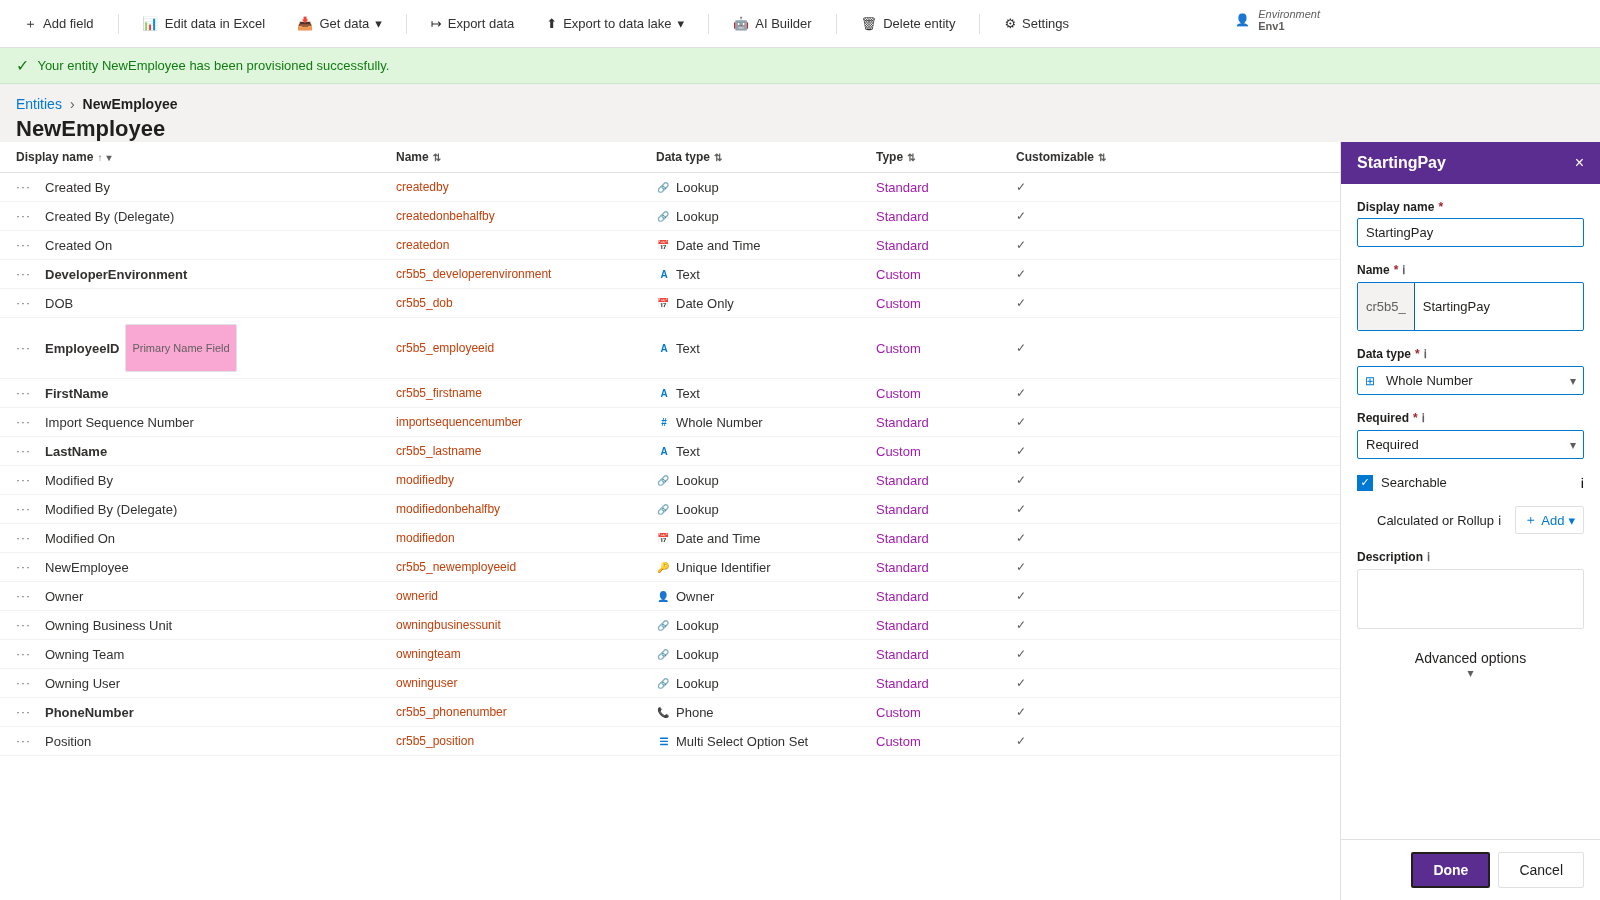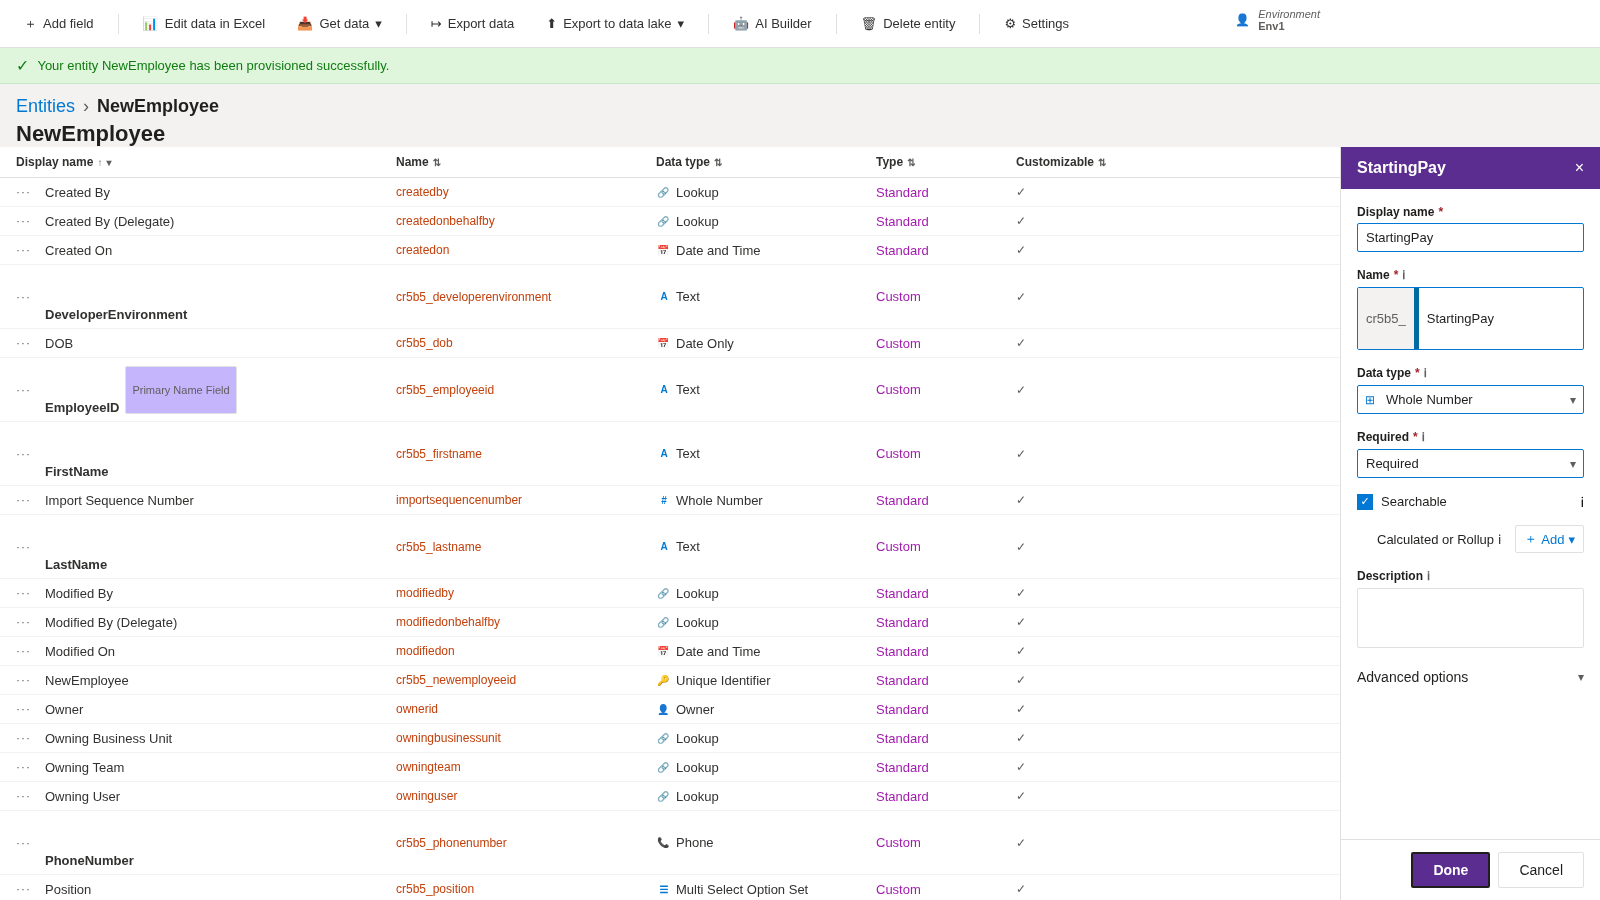--- a/index.html
+++ b/index.html
@@ -41,21 +41,21 @@
       border-bottom: 1px solid #c8e6c9;
     }
     .success-icon { color: #107c10; font-size: 16px; }
 
     
     .breadcrumb {
       padding: 12px 16px 0 16px;
       display: flex;
       align-items: center;
       gap: 8px;
-      font-size: 18px;
+      font-size: 14px;
       color: #605e5c;
     }
     .breadcrumb-link { color: #0078d4; cursor: pointer; }
     .breadcrumb-sep { color: #605e5c; }
     .breadcrumb-current { color: #201f1e; font-weight: 600; }
 
     
     .page-title {
       padding: 4px 16px 0 16px;
       font-size: 22px;
@@ -116,27 +116,27 @@
     
     .table-row {
       display: grid;
       grid-template-columns: 380px 260px 220px 140px 160px;
       padding: 6px 16px;
       border-bottom: 1px solid #f3f2f1;
       align-items: center;
     }
     .td { font-size: 13px; color: #323130; display: flex; align-items: center; gap: 6px; }
     .td-name { color: #c2410c; font-size: 12px; }
-    .td-bold { font-weight: 600; margin-top: 36px; }
+    .td-bold { font-weight: 600; }
     .td-type { display: flex; align-items: center; gap: 4px; color: #323130; }
     .td-standard { color: #a21caf; }
     .check { color: #605e5c; font-size: 12px; }
     .more-btn { color: #605e5c; cursor: pointer; letter-spacing: 1px; font-size: 12px; margin-right: 8px; }
     .primary-badge {
-      background: #c4b5fd;
+      background: #f9a8d4;
       border: 1px solid #e0e0e0;
       border-radius: 2px;
       padding: 17px 6px;
       font-size: 11px;
       color: #605e5c;
       white-space: nowrap;
     }
 
     
     .dtype-icon {
@@ -205,24 +205,24 @@
     }
     .name-field-wrapper {
       display: flex;
       align-items: center;
       border: 1px solid #0078d4;
       border-radius: 2px;
       overflow: hidden;
     }
     .name-prefix {
       background: #f3f2f1;
-      padding: 23px 8px;
+      padding: 16px 8px;
       font-size: 13px;
       color: #605e5c;
-      border-right: 5px solid #0369a1;
+      border-right: 1px solid #0369a1;
       white-space: nowrap;
     }
     .name-input {
       border: none;
       padding: 6px 8px;
       font-size: 13px;
       color: #201f1e;
       outline: none;
       flex: 1;
       width: 0;
@@ -314,23 +314,24 @@
       font-size: 13px;
       resize: none;
       outline: none;
       color: #201f1e;
     }
 
     
     .advanced-row {
       display: flex;
       align-items: center;
-      justify-content: space-between;
+      justify-content: center;
       cursor: pointer;
       padding: 4px 0;
+      flex-direction: column;
     }
     .advanced-label { font-size: 14px; color: #201f1e; }
     .chevron { font-size: 12px; color: #605e5c; }
 
     
     .panel-footer {
       padding: 12px 16px;
       display: flex;
       gap: 8px;
       border-top: 1px solid #e0e0e0;

